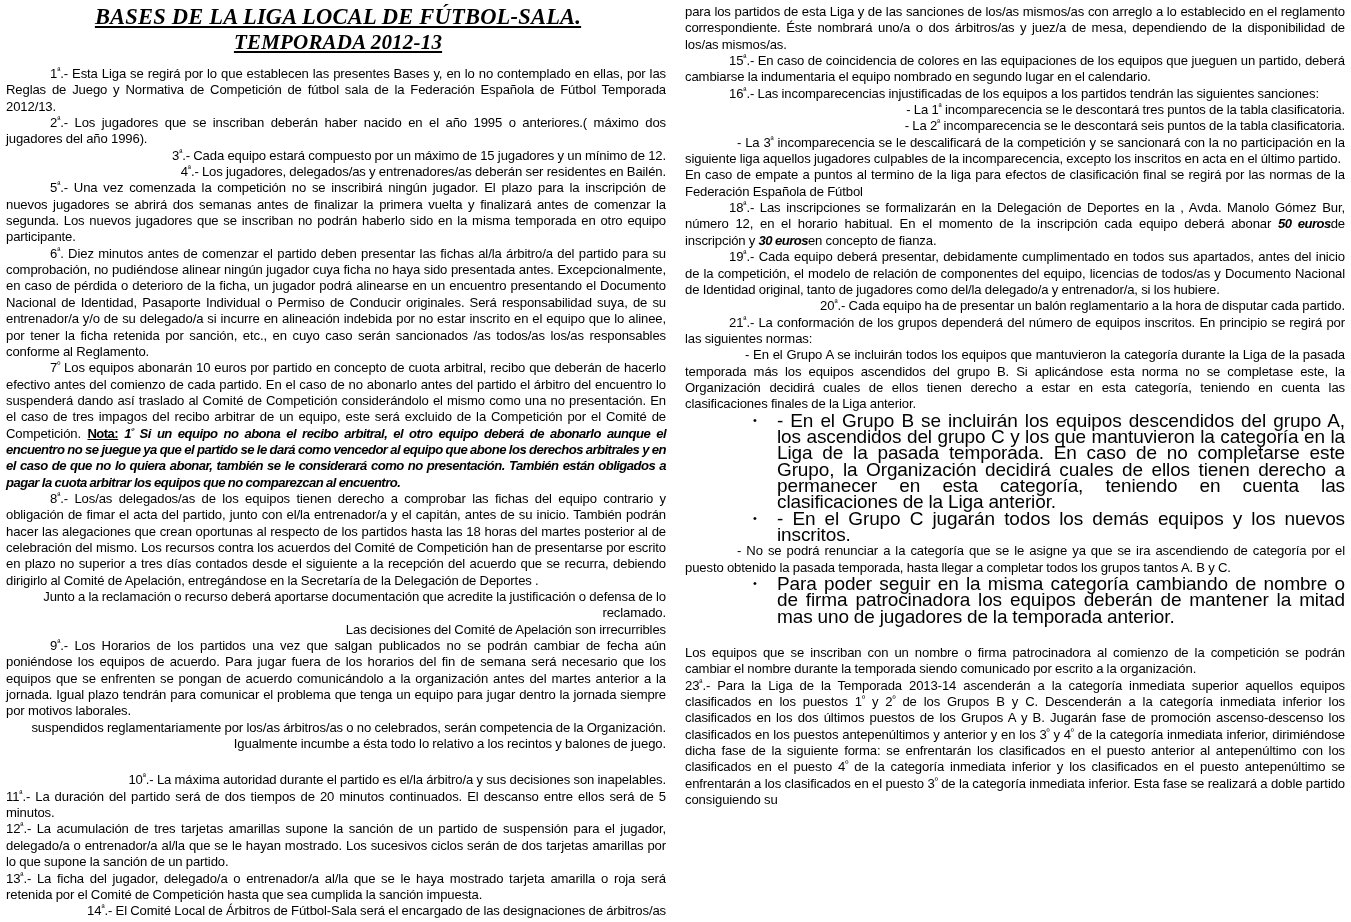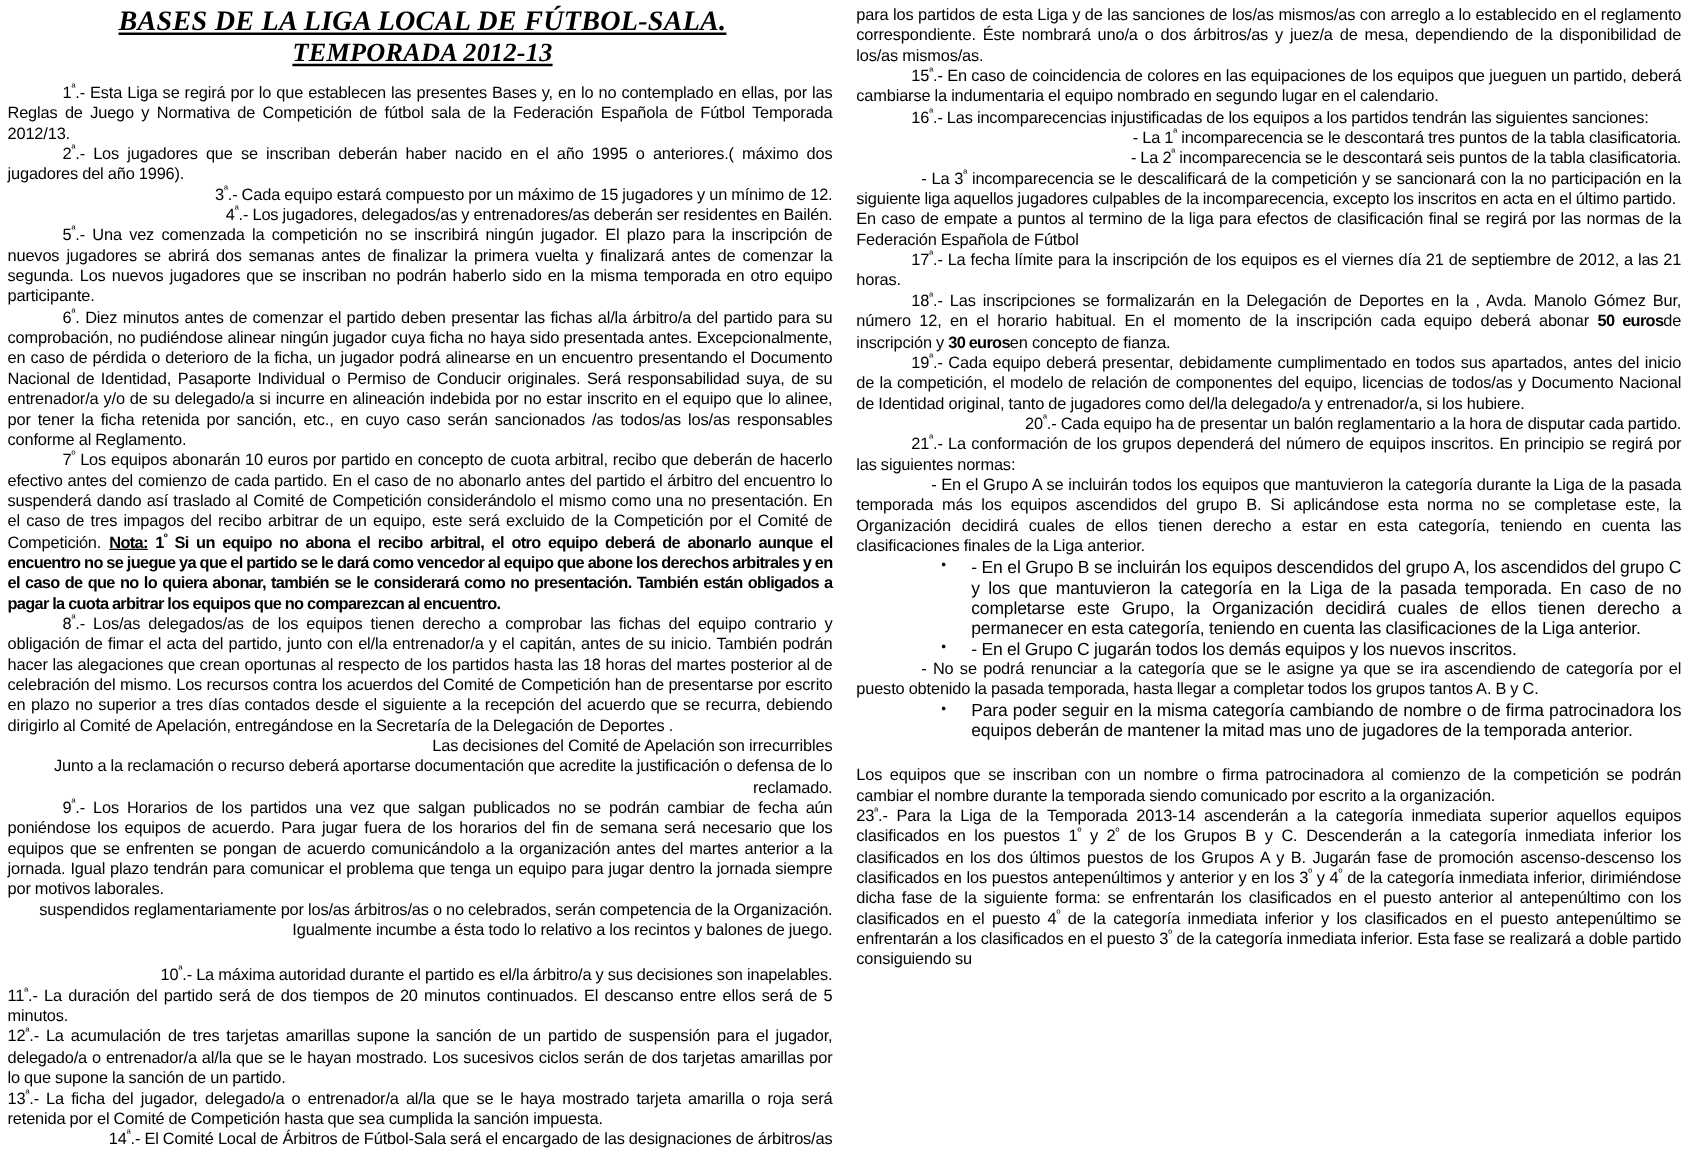--- a/index.html
+++ b/index.html
@@ -79,38 +79,39 @@
   }
   p.b.left { text-align: right; }
   p.ind { text-indent: 44px; }
   sup.ord {
     font-size: 8.6px;
     vertical-align: super;
     line-height: 0;
   }
   .bi {
     font-weight: bold;
+    font-style: italic;
     font-stretch: condensed;
     letter-spacing: -0.55px;
   }
   .bi-u {
     font-weight: bold;
     text-decoration: underline;
     font-stretch: condensed;
     letter-spacing: -0.55px;
   }
   .spacer-lg { height: 20px; }
   ul.bul {
     margin: 0;
     padding: 0 0 0 68px;
     list-style: none;
   }
   ul.bul li {
     position: relative;
-    font-size: 14px;
+    font-size: 19px;
     line-height: 16.35px;
     text-align: justify;
     letter-spacing: -0.12px;
     word-spacing: -0.2px;
     padding-left: 24px;
     margin: 0;
   }
   ul.bul li::before {
     content: "\2022";
     position: absolute;
@@ -140,43 +141,42 @@
     <div class="col col-left">
       <div class="col-body">
         <p class="b ind">1<sup class="ord">ª</sup>.- Esta Liga se regirá por lo que establecen las presentes Bases y, en lo no contemplado en ellas, por las Reglas de Juego y Normativa de Competición de fútbol sala de la Federación Española de Fútbol Temporada 2012/13.</p>
         <p class="b ind">2<sup class="ord">ª</sup>.- Los jugadores que se inscriban deberán haber nacido en el año 1995 o anteriores.( máximo dos jugadores del año 1996).</p>
         <p class="b ind left">3<sup class="ord">ª</sup>.- Cada equipo estará compuesto por un máximo de 15 jugadores y un mínimo de 12.</p>
         <p class="b ind left">4<sup class="ord">ª</sup>.- Los jugadores, delegados/as y entrenadores/as deberán ser residentes en Bailén.</p>
         <p class="b ind">5<sup class="ord">ª</sup>.-  Una vez comenzada la competición no se inscribirá ningún jugador. El plazo para la inscripción de nuevos jugadores se abrirá dos semanas antes de finalizar la primera vuelta y finalizará antes de comenzar la segunda. Los nuevos jugadores que se inscriban no podrán haberlo sido en la misma temporada en otro equipo participante.</p>
         <p class="b ind">6<sup class="ord">ª</sup>. Diez minutos antes de comenzar el partido deben presentar las fichas al/la árbitro/a del partido para su comprobación, no pudiéndose alinear ningún jugador cuya ficha no haya sido presentada antes. Excepcionalmente, en caso de pérdida o deterioro de la ficha, un jugador podrá alinearse en un encuentro presentando el Documento Nacional de Identidad, Pasaporte Individual o Permiso de Conducir originales. Será responsabilidad suya, de su entrenador/a y/o de su delegado/a si incurre en alineación indebida por no estar inscrito en el equipo que lo alinee, por tener la ficha retenida por sanción, etc., en cuyo caso serán sancionados /as todos/as los/as responsables conforme al Reglamento.</p>
         <p class="b ind"><span>7<sup class="ord">º</sup> Los equipos abonarán 10 euros por partido en concepto de cuota arbitral, recibo que deberán de hacerlo efectivo antes del comienzo de cada partido. En el caso de no abonarlo antes del partido el árbitro del encuentro lo suspenderá dando así traslado al Comité de Competición considerándolo el mismo como una no presentación. En el caso de tres impagos del recibo arbitrar de un equipo, este será excluido de la Competición por el Comité de Competición. </span><span class="bi-u">Nota:</span><span class="bi"> 1<sup class="ord">º</sup> Si un equipo no abona el recibo arbitral, el otro equipo deberá de abonarlo aunque el encuentro no se juegue ya que el partido se le dará como vencedor al equipo que abone los derechos arbitrales y en el caso de que no lo quiera abonar, también se le considerará como no presentación. También están obligados a pagar la cuota arbitrar los equipos que no comparezcan al encuentro.</span></p>
         <p class="b ind">8<sup class="ord">ª</sup>.- Los/as delegados/as de los equipos tienen derecho a comprobar las fichas del equipo contrario y obligación de fimar el acta del partido, junto con el/la entrenador/a y el capitán, antes de su inicio. También podrán hacer las alegaciones que crean oportunas al respecto de los partidos hasta las 18 horas del martes posterior al de celebración del mismo. Los recursos contra los acuerdos del Comité de Competición han de presentarse por escrito en plazo no superior a tres días contados desde el siguiente a la recepción del acuerdo que se recurra, debiendo dirigirlo al Comité de Apelación, entregándose en la Secretaría de la Delegación de Deportes .</p>
+        <p class="b left">Junto a la reclamación o recurso deberá aportarse documentación que acredite la justificación o defensa de lo reclamado.</p>
         <p class="b ind left">Las decisiones del Comité de Apelación son irrecurribles</p>
-        <p class="b left">Junto a la reclamación o recurso deberá aportarse documentación que acredite la justificación o defensa de lo reclamado.</p>
         <p class="b ind">9<sup class="ord">ª</sup>.- Los Horarios de los partidos una vez que salgan publicados no se podrán cambiar de fecha aún poniéndose los equipos de acuerdo. Para jugar fuera de los horarios del fin de semana será necesario que los equipos que se enfrenten se pongan de acuerdo comunicándolo a la organización antes del martes anterior a la jornada. Igual plazo tendrán para comunicar el problema que tenga un equipo para jugar dentro la jornada siempre por motivos laborales.</p>
         <p class="b left">suspendidos reglamentariamente por los/as árbitros/as o no celebrados, serán competencia de la Organización. Igualmente incumbe a ésta todo lo relativo a los recintos y balones de juego.</p>
         <div class="spacer-lg"></div>
         <p class="b left">10<sup class="ord">ª</sup>.- La máxima autoridad durante el partido es el/la árbitro/a y sus decisiones son inapelables.</p>
         <p class="b">11<sup class="ord">ª</sup>.- La duración del partido será de dos tiempos de 20 minutos continuados. El descanso entre ellos será de 5 minutos.</p>
         <p class="b">12<sup class="ord">ª</sup>.- La acumulación de tres tarjetas amarillas supone la sanción de un partido de suspensión para el jugador, delegado/a o entrenador/a al/la que se le hayan mostrado. Los sucesivos ciclos serán de dos tarjetas amarillas por lo que supone la sanción de un partido.</p>
         <p class="b">13<sup class="ord">ª</sup>.- La ficha del jugador, delegado/a o entrenador/a al/la que se le haya mostrado tarjeta amarilla o roja será retenida por el Comité de Competición hasta que sea cumplida la sanción impuesta.</p>
         <p class="b left">14<sup class="ord">ª</sup>.- El Comité Local de Árbitros de Fútbol-Sala será el encargado de las designaciones de árbitros/as</p>
       </div>
     </div>
 
     <div class="col col-right">
       <div class="col-body">
         <p class="b">para los partidos de esta Liga y de las sanciones de los/as mismos/as con arreglo a lo establecido en el reglamento correspondiente. Éste nombrará uno/a o dos árbitros/as y juez/a de mesa, dependiendo de la disponibilidad de los/as mismos/as.</p>
         <p class="b ind">15<sup class="ord">ª</sup>.- En caso de coincidencia de colores en las equipaciones de los equipos que jueguen un partido, deberá cambiarse la indumentaria el equipo nombrado en segundo lugar en el calendario.</p>
         <p class="b ind">16<sup class="ord">ª</sup>.- Las incomparecencias injustificadas de los equipos a los partidos tendrán las siguientes sanciones:</p>
         <p class="b left hang">- La 1<sup class="ord">ª</sup> incomparecencia se le descontará tres puntos de la tabla clasificatoria.</p>
         <p class="b left hang">- La 2<sup class="ord">ª</sup> incomparecencia se le descontará seis puntos de la tabla clasificatoria.</p>
         <p class="b hang">- La 3<sup class="ord">ª</sup> incomparecencia se le descalificará de la competición y se sancionará con la no participación en la siguiente liga aquellos jugadores culpables de la incomparecencia, excepto los inscritos en acta en el último partido.</p>
         <p class="b">En caso de empate a puntos al termino de la liga para efectos de clasificación final se regirá por las normas de la Federación Española de Fútbol</p>
-        <p class="b ind">17<sup class="ord">ª</sup>.- La fecha límite para la inscripción de los equipos es el viernes día 21 de septiembre de 2012, a las 21 horas.</p>
         <p class="b ind"><span>18<sup class="ord">ª</sup>.- Las inscripciones se formalizarán en la Delegación de Deportes en la , Avda. Manolo Gómez Bur, número 12, en el horario habitual. En el momento de la inscripción cada equipo deberá abonar </span><span class="bi">50 euros</span><span>de inscripción y  </span><span class="bi">30 euros</span><span>en concepto de fianza.</span></p>
         <p class="b ind">19<sup class="ord">ª</sup>.- Cada equipo deberá presentar, debidamente cumplimentado en todos sus apartados, antes del inicio de la competición, el modelo de relación de componentes del equipo, licencias de todos/as y Documento Nacional de Identidad original, tanto de jugadores como del/la delegado/a y entrenador/a, si los hubiere.</p>
         <p class="b ind left">20<sup class="ord">ª</sup>.- Cada equipo ha de presentar un balón reglamentario a la hora de disputar cada partido.</p>
         <p class="b ind">21<sup class="ord">ª</sup>.- La conformación de los grupos dependerá del número de equipos inscritos. En principio se regirá por las siguientes normas:</p>
         <p class="b hang2">- En el Grupo A se incluirán todos los equipos que mantuvieron la categoría durante la Liga de la pasada temporada más los equipos ascendidos del grupo B. Si aplicándose esta norma no se completase este, la Organización decidirá cuales de ellos tienen derecho a estar en esta categoría, teniendo en cuenta las clasificaciones finales de la Liga anterior.</p>
         <ul class="bul">
           <li>- En el Grupo B se incluirán los equipos descendidos del grupo A, los ascendidos del grupo C y los que mantuvieron la categoría en la Liga de la pasada temporada. En caso de no completarse este Grupo, la Organización decidirá cuales de ellos tienen derecho a permanecer en esta categoría, teniendo en cuenta las clasificaciones de la Liga anterior.</li>
           <li>- En el Grupo C jugarán todos los demás equipos y los nuevos inscritos.</li>
         </ul>
         <p class="b hang">- No se podrá renunciar a la categoría que se le asigne ya que se ira ascendiendo  de categoría por el puesto obtenido la pasada temporada, hasta llegar a completar todos los grupos tantos A. B y C.</p>

